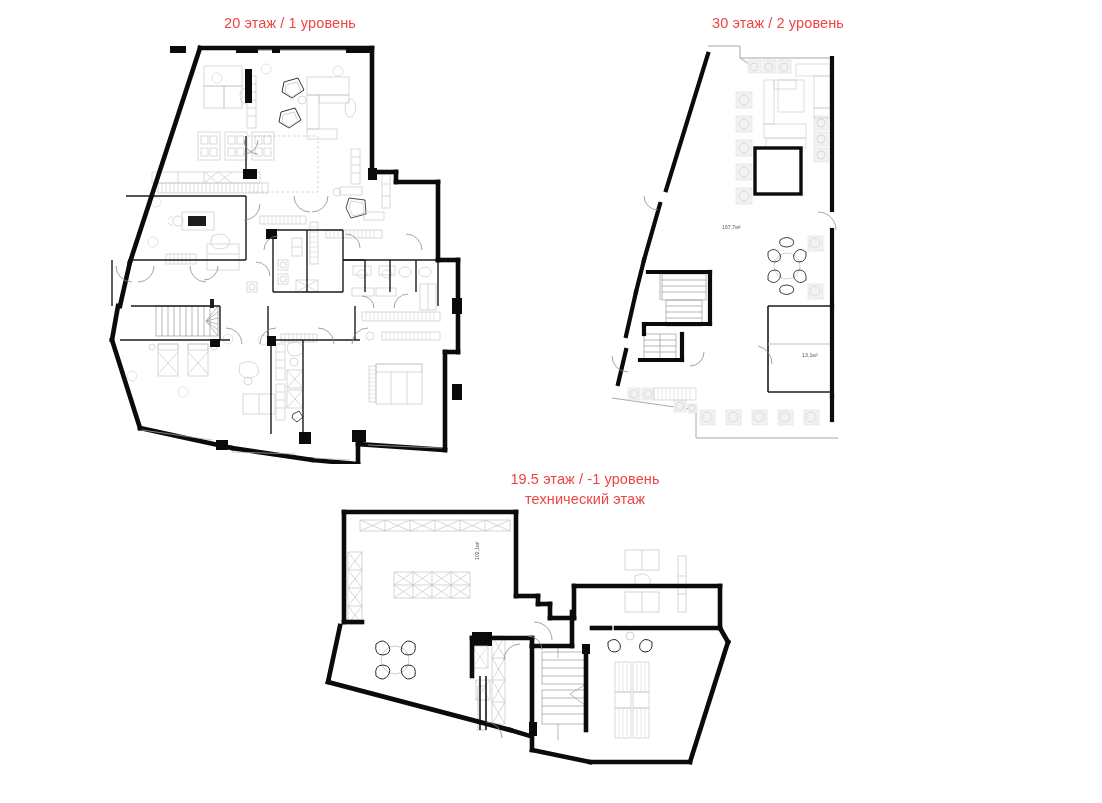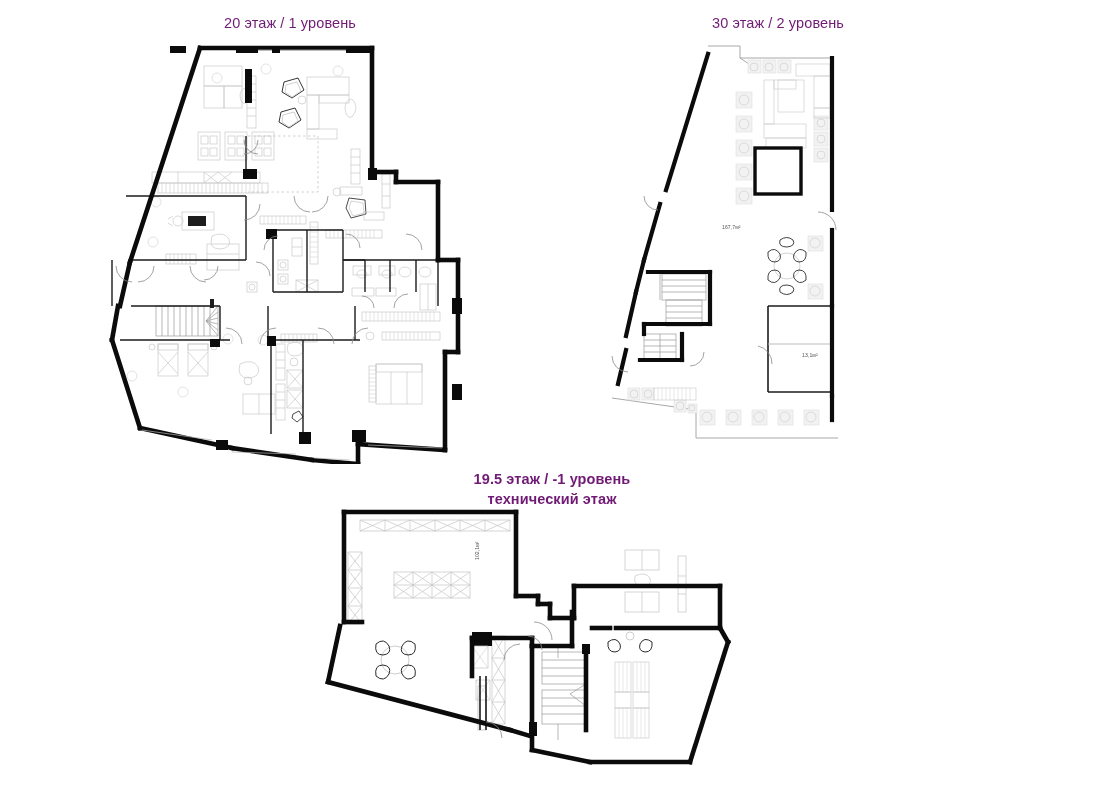--- a/index.html
+++ b/index.html
@@ -11,29 +11,29 @@
     width: 1102px;
     height: 803px;
     position: relative;
     font-family: "Liberation Sans", sans-serif;
     overflow: hidden;
   }
   .plan-title {
     position: absolute;
     text-align: center;
     font-size: 14.5px;
-    color: #701a75;
+    color: #ef4444;
     line-height: 1.35;
     letter-spacing: 0.1px;
     white-space: pre-line;
     font-family: "Liberation Sans", sans-serif;
   }
   #title-level1 { left: 180px; top: 14px; width: 220px; }
   #title-level2 { left: 668px; top: 14px; width: 220px; }
-  #title-levelm1 { left: 423px; top: 470px; width: 258px; font-weight: bold; }
+  #title-levelm1 { left: 456px; top: 470px; width: 258px; }
 
   .plan-svg {
     position: absolute;
     display: block;
   }
   #plan-level1-svg  { left: 100px; top: 44px;  width: 400px;  height: 420px; }
   #plan-level2-svg  { left: 600px; top: 44px;  width: 270px;  height: 410px; }
   #plan-levelm1-svg { left: 320px; top: 500px; width: 420px;  height: 275px; }
 
   .area-label {

